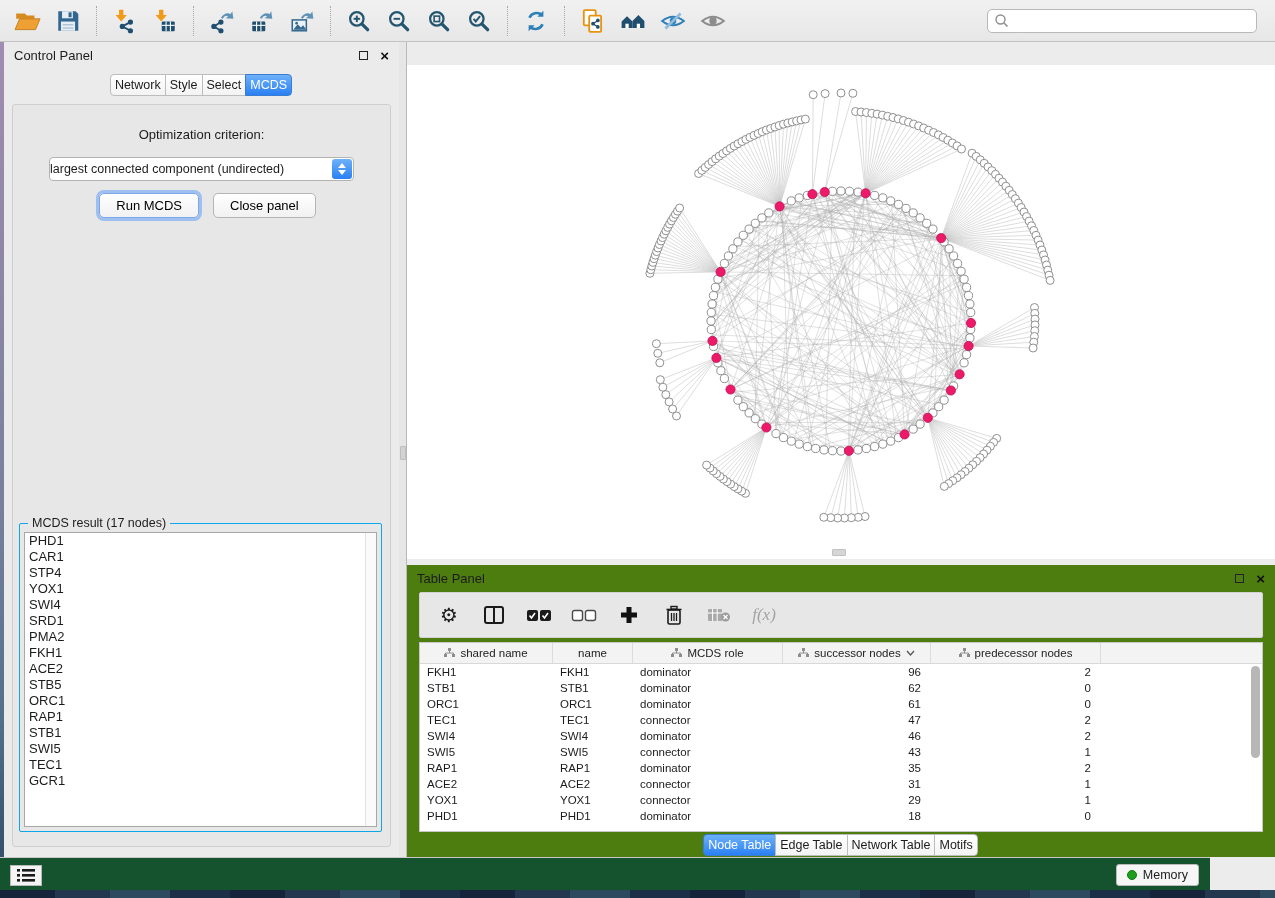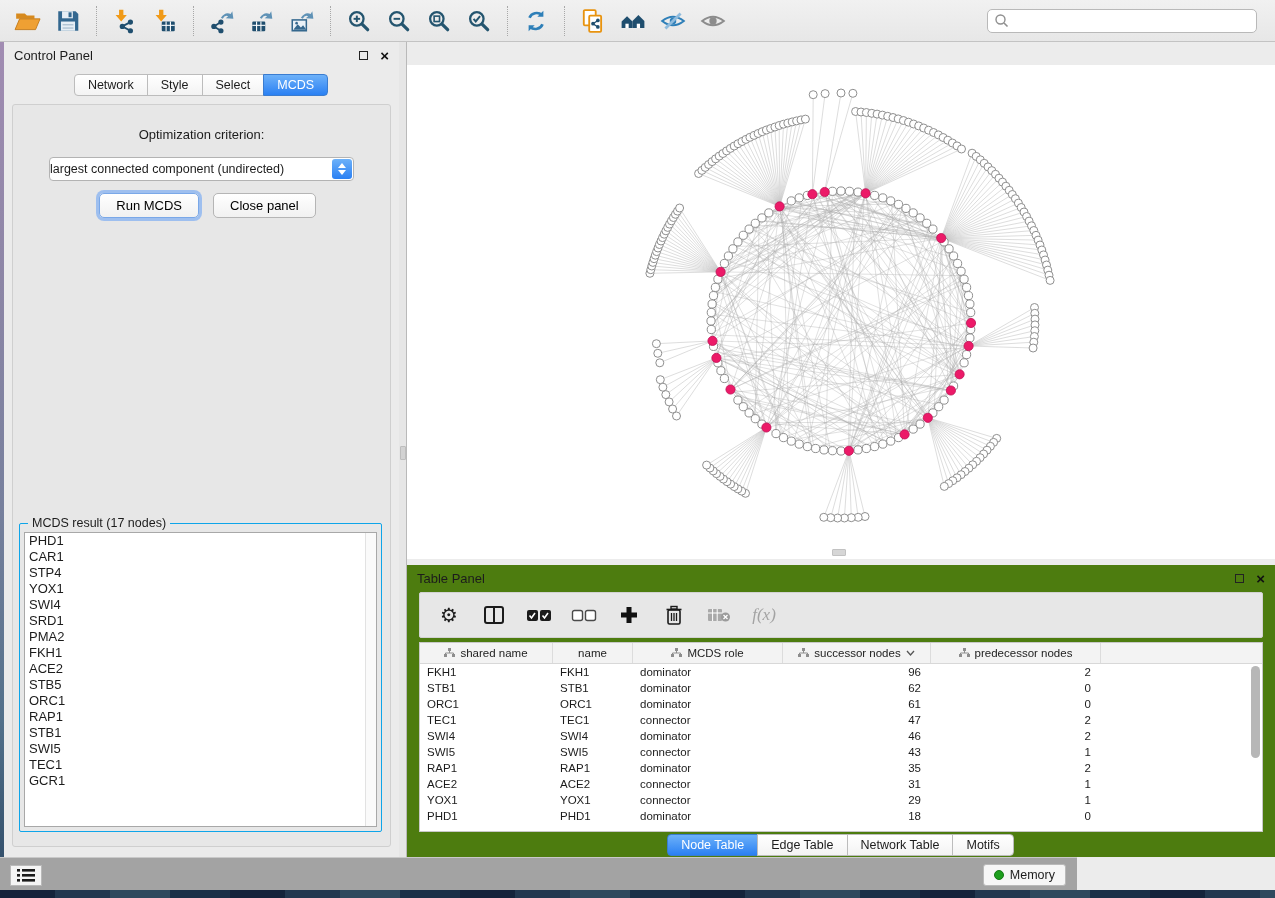--- a/index.html
+++ b/index.html
@@ -28,21 +28,21 @@
   
   #control-panel { position:absolute; left:4px; top:42px; width:395px; height:815px; background:#ebebeb; }
   .panel-titlebar { height:26px; display:flex; align-items:center; padding:0 10px; font-size:13px; }
   .panel-titlebar .title { flex:0 0 auto; }
   .panel-titlebar .spacer { flex:1; }
   .float-ico { width:9px; height:9px; border:1.5px solid #222; display:inline-block; margin-right:12px; cursor:default; }
   .close-ico { font-size:15px; font-weight:900; line-height:9px; color:#111; cursor:default; }
 
   .seg { display:flex; justify-content:center; }
   .seg .segbtn { border:1px solid #bcbcbc; background:linear-gradient(#ffffff,#f3f3f3);
-    font-size:12.5px; padding:3px 13px; margin-left:-1px; color:#1c1c1c; cursor:default; white-space:nowrap; }
+    font-size:12.5px; padding:3px 4px; margin-left:-1px; color:#1c1c1c; cursor:default; white-space:nowrap; }
   .seg .segbtn:first-child { border-radius:4px 0 0 4px; }
   .seg .segbtn:last-child { border-radius:0 4px 4px 0; }
   .seg .segbtn.active { background:linear-gradient(#6db1f9,#2a80f3); color:#fff; border-color:#3a7cd0; }
 
   #cp-tabs { margin-top:6px; }
   #cp-inner { position:absolute; left:8px; right:8px; top:62px; bottom:10px;
     background:#e7e7e7; border:1px solid #cfcfcf; border-radius:3px; }
   #opt-label { text-align:center; margin-top:22px; font-size:13px; }
   #dropdown { position:absolute; left:36px; right:36px; top:52px; height:24px; background:#fff;
     border:1px solid #b3b3b3; border-radius:4px; font-size:12.5px; display:flex; align-items:center;
@@ -100,21 +100,21 @@
   .c3 { width:148px; text-align:right; padding-right:10px; }
   .c4 { width:170px; text-align:right; padding-right:10px; }
   .c5 { flex:1; }
   .th.c0,.th.c1,.th.c2,.th.c3,.th.c4 { padding:0; justify-content:center; }
   #tbl-scroll { position:absolute; right:2px; top:23px; width:9px; bottom:4px; }
   #tbl-thumb { position:absolute; left:0; top:0; width:9px; height:92px; background:#b7b7b7; border-radius:5px; }
 
   #tp-tabs { position:absolute; left:0; right:0; top:269px; display:flex; justify-content:center; }
 
   
-  #statusbar { position:absolute; left:0; top:857px; width:1077px; height:33px; background:#a3a3a3; border-top:1px solid #c9c9c9; }
+  #statusbar { position:absolute; left:0; top:857px; width:1210px; height:33px; background:#14532d; border-top:1px solid #c9c9c9; }
   #list-btn { position:absolute; left:10px; top:7px; width:32px; height:21px; background:#f4f4f4; border:1px solid #b9b9b9;
     display:flex; align-items:center; justify-content:center; cursor:default; }
   #memory-btn { position:absolute; right:11px; top:6px; height:22px; background:#f6f6f6; border:1px solid #b9b9b9;
     border-radius:3px; display:flex; align-items:center; gap:6px; padding:0 10px; font-size:12.5px; cursor:default; }
   #memory-dot { width:10px; height:10px; border-radius:50%; background:#1d9e1d; border:1px solid #157815; }
 
   .hdr-tree { flex:0 0 auto; }
 </style>
 </head>
 <body>

